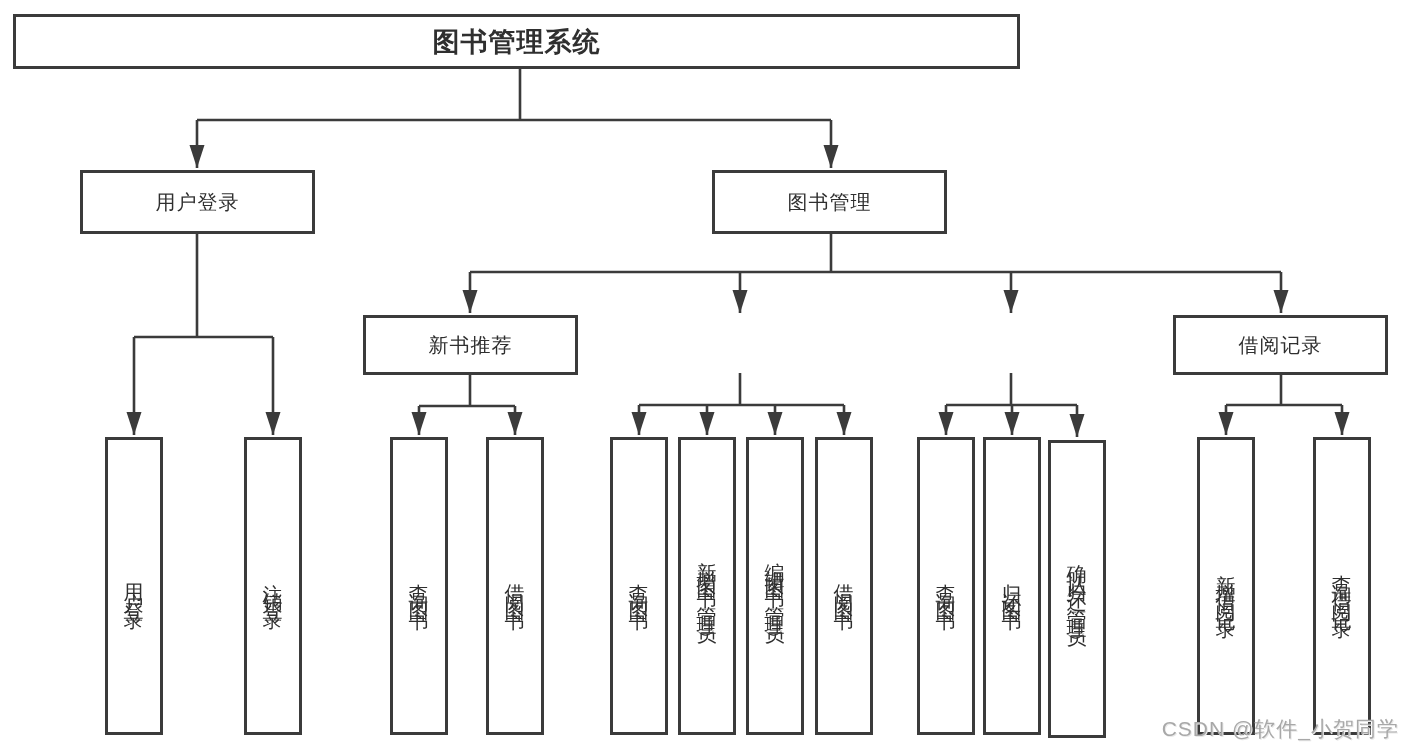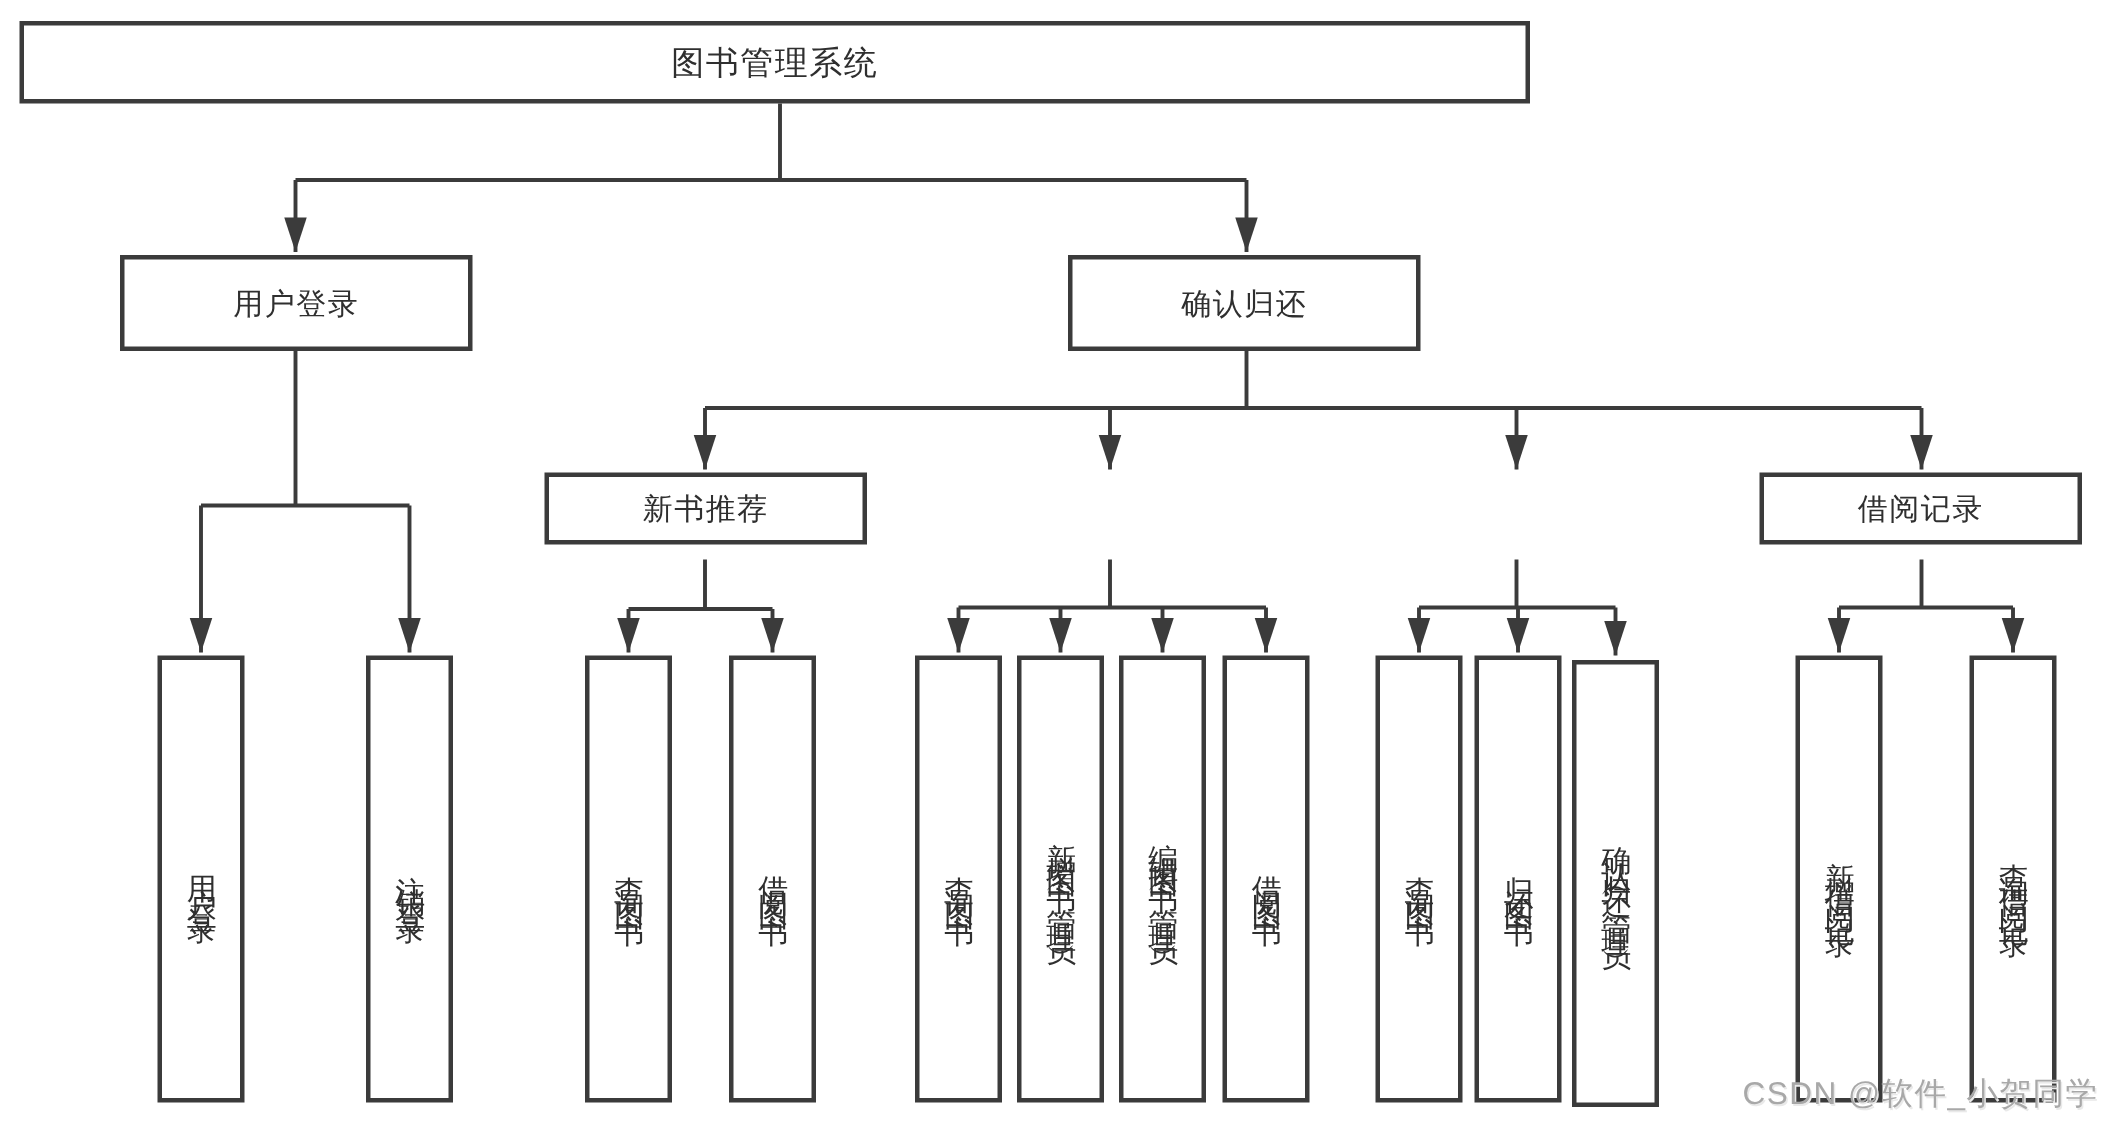--- a/index.html
+++ b/index.html
@@ -27,32 +27,33 @@
     border: 3px solid #3b3b3b;
     background: #ffffff;
     display: flex;
     align-items: center;
     justify-content: center;
     color: #2f2f2f;
   }
   .node-root {
     left: 13px; top: 14px;
     width: 1007px; height: 55px;
-    font-size: 22px;
+    font-size: 27px;
     letter-spacing: 1px;
+    font-weight: bold;
   }
   .node-l2 {
     top: 170px;
     width: 235px; height: 64px;
     font-size: 20px;
     letter-spacing: 1px;
   }
   .node-l3 {
     top: 315px;
-    width: 215px; height: 48px;
+    width: 215px; height: 60px;
     font-size: 20px;
     letter-spacing: 1px;
   }
   .leaf {
     top: 437px;
     width: 58px; height: 298px;
     font-size: 20px;
   }
   .leaf span {
     writing-mode: vertical-rl;
@@ -121,21 +122,21 @@
   </svg>
 
   <div class="node node-root">
     <span>图书管理系统</span>
   </div>
 
   <div class="node node-l2" style="left:80px">
     <span>用户登录</span>
   </div>
   <div class="node node-l2" style="left:712px">
-    <span>确认归还</span>
+    <span>图书管理</span>
   </div>
 
   <div class="node node-l3" style="left:363px">
     <span>新书推荐</span>
   </div>
   <div class="node node-l3" style="left:1173px">
     <span>借阅记录</span>
   </div>
 
   <div class="node leaf" style="left:105px">

